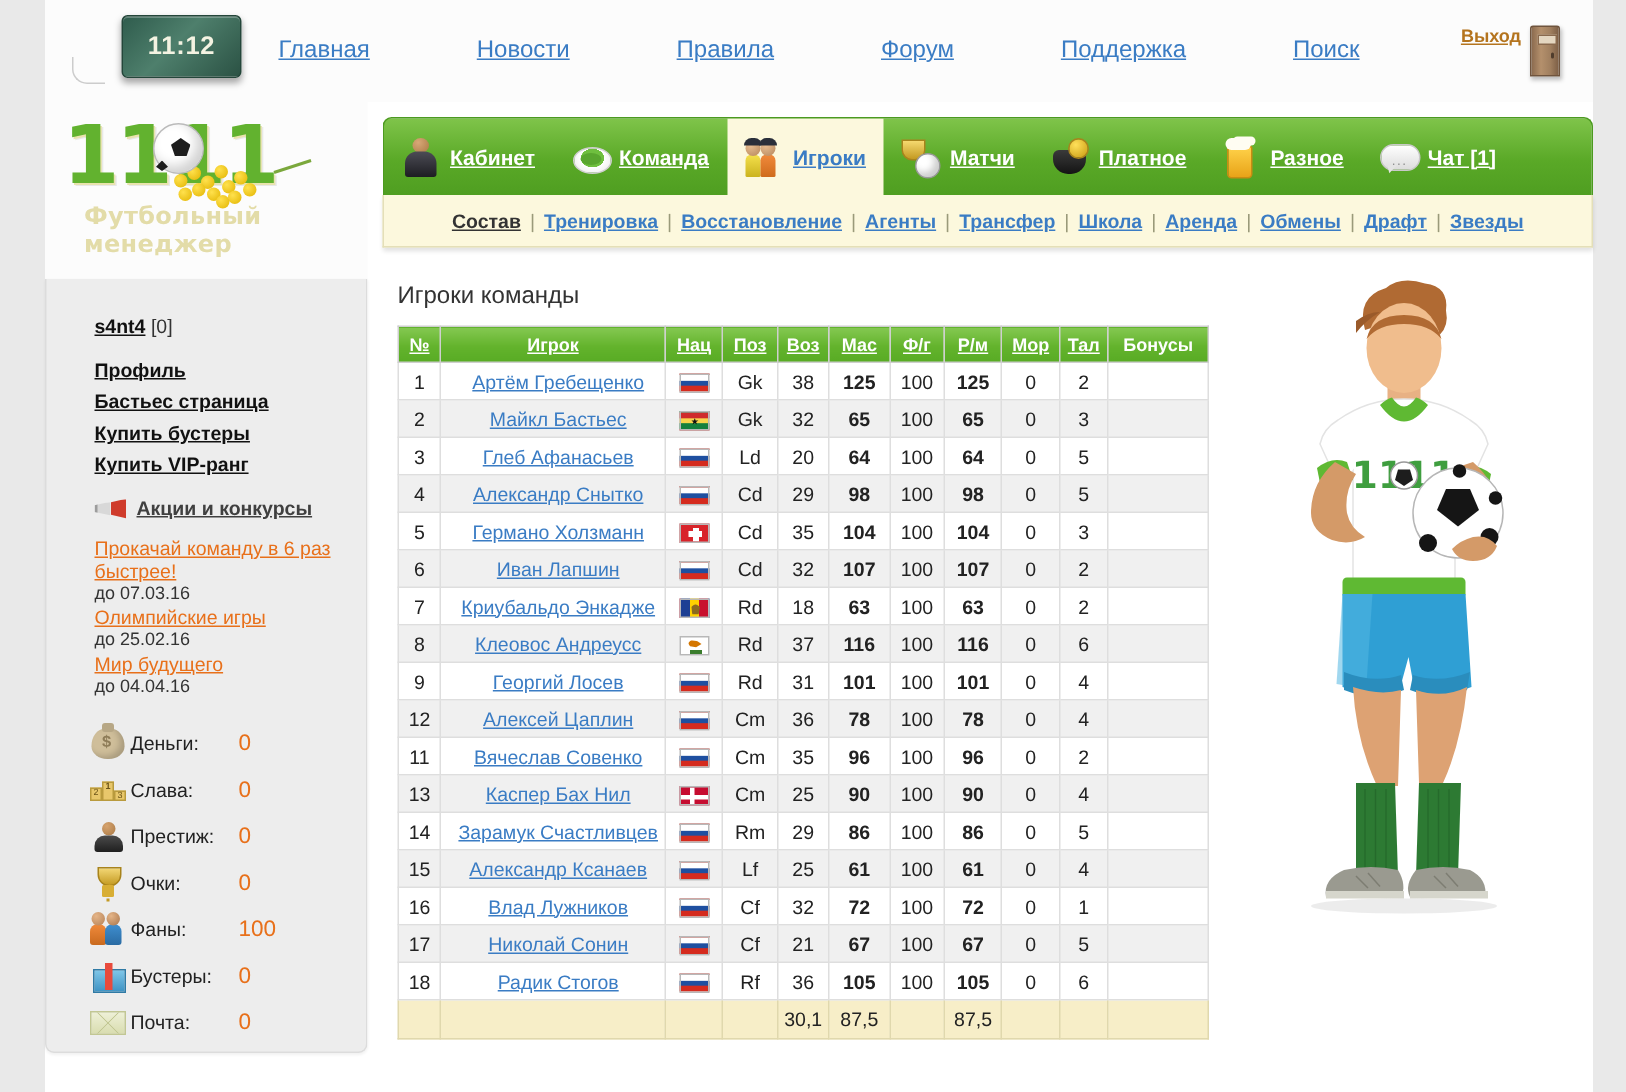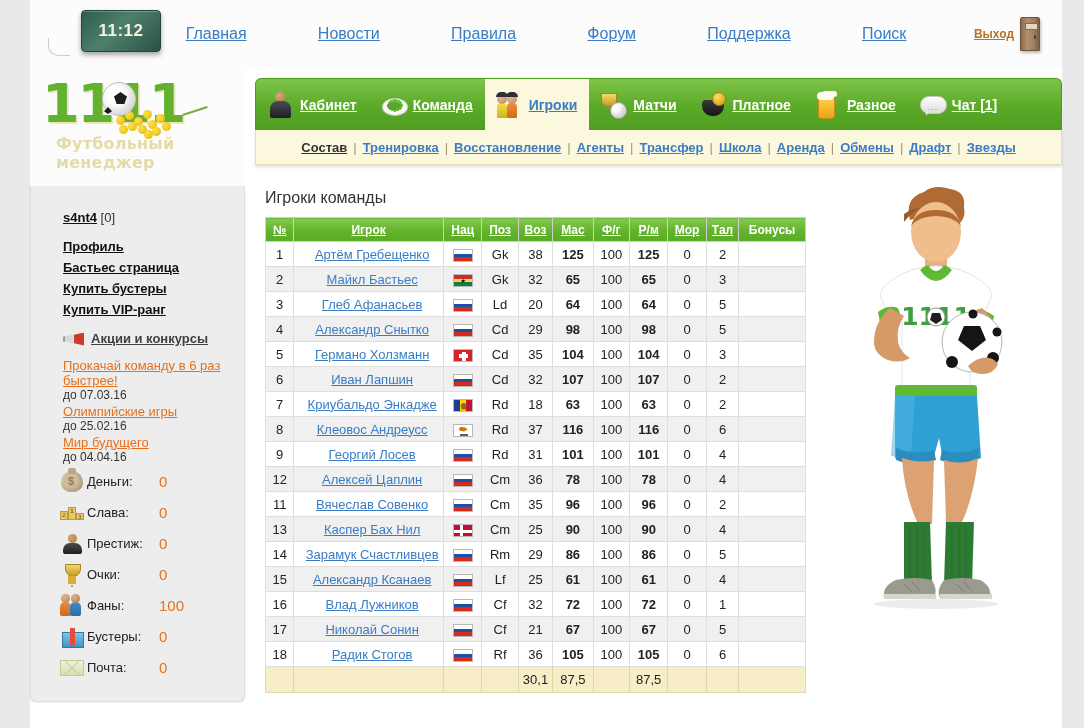--- a/index.html
+++ b/index.html
@@ -33,21 +33,21 @@
   }
   #clock-wire { position:absolute; left:18px; top:38px; width:22px; height:18px;
     border-left:1px solid #ccc; border-bottom:1px solid #ccc; border-radius:0 0 0 10px; }
   .topnav { position:absolute; left:120px; top:0; width:912px; height:68px;
     display:flex; align-items:center; }
   .topnav a {
     color:#3a7cc4; text-decoration:underline; font-size:16px;
     margin-right:0; white-space:nowrap;
   }
   .topnav .slot { flex:1 1 auto; text-align:center; }
-  .topnav .slot.exit { flex:0 0 120px; display:flex; align-items:center; justify-content:flex-end; gap:6px; padding-right:22px;}
+  .topnav .slot.exit { flex:0 0 120px; display:flex; align-items:flex-start; justify-content:flex-end; gap:6px; padding-right:22px;}
   .topnav a.exit-link { color:#b4741e; font-size:12px; font-weight:bold; }
   .door {
     width:20px; height:34px; border-radius:2px 2px 0 0;
     background:linear-gradient(90deg,#8a6a4e 0%,#b4906c 35%,#a07f5f 70%,#7d5f46 100%);
     border:1px solid #6f543d; position:relative; box-shadow:1px 2px 3px rgba(0,0,0,.25);
   }
   .door:before { content:""; position:absolute; left:4px; top:5px; width:11px; height:5px;
     background:#e4d6c0; border:1px solid #8a6a4e; }
   .door:after  { content:""; position:absolute; right:3px; top:17px; width:2px; height:4px;
     background:#4f3c2c; border-radius:1px; }
@@ -104,21 +104,21 @@
   .megaphone:before { content:""; position:absolute; left:0; top:3px; width:13px; height:9px;
     background:#d8d8d8; clip-path:polygon(0 25%,70% 0,70% 100%,0 75%); border-left:2px solid #9c9c9c;}
   .megaphone:after { content:""; position:absolute; left:11px; top:1px; width:10px; height:13px;
     background:#cf3b2b; clip-path:polygon(0 18%,100% 0,100% 100%,0 82%); }
   #sidebar .promos { margin:12px 0 0 32px; }
   #sidebar .promos a { color:#e8701a; font-weight:normal; text-decoration:underline; font-size:13px;
     display:inline; line-height:15px; }
   #sidebar .promos .date { color:#333; font-size:12px; margin:0 0 2px 0; }
   #sidebar .promos .item { margin-bottom:1px; }
 
-  #stats { position:absolute; left:26px; top:280px; width:180px; }
+  #stats { position:absolute; left:26px; top:294px; width:180px; }
   .stat-row { display:flex; align-items:center; height:31px; }
   .stat-ic { width:30px; flex:0 0 30px; display:flex; justify-content:center; }
   .stat-label { width:72px; flex:0 0 72px; font-size:13px; color:#222; }
   .stat-val { font-size:15px; color:#e8701a; font-weight:normal; }
 
   
   .ic { position:relative; display:block; }
   .ic-money { width:22px; height:20px; background:#cfbe9a; border-radius:40% 40% 50% 50%/60% 60% 45% 45%;
     box-shadow:inset -3px -2px 4px rgba(0,0,0,.18); }
   .ic-money:before{content:"$";position:absolute;left:7px;top:3px;font-size:11px;color:#8e7c58;font-weight:bold;}

